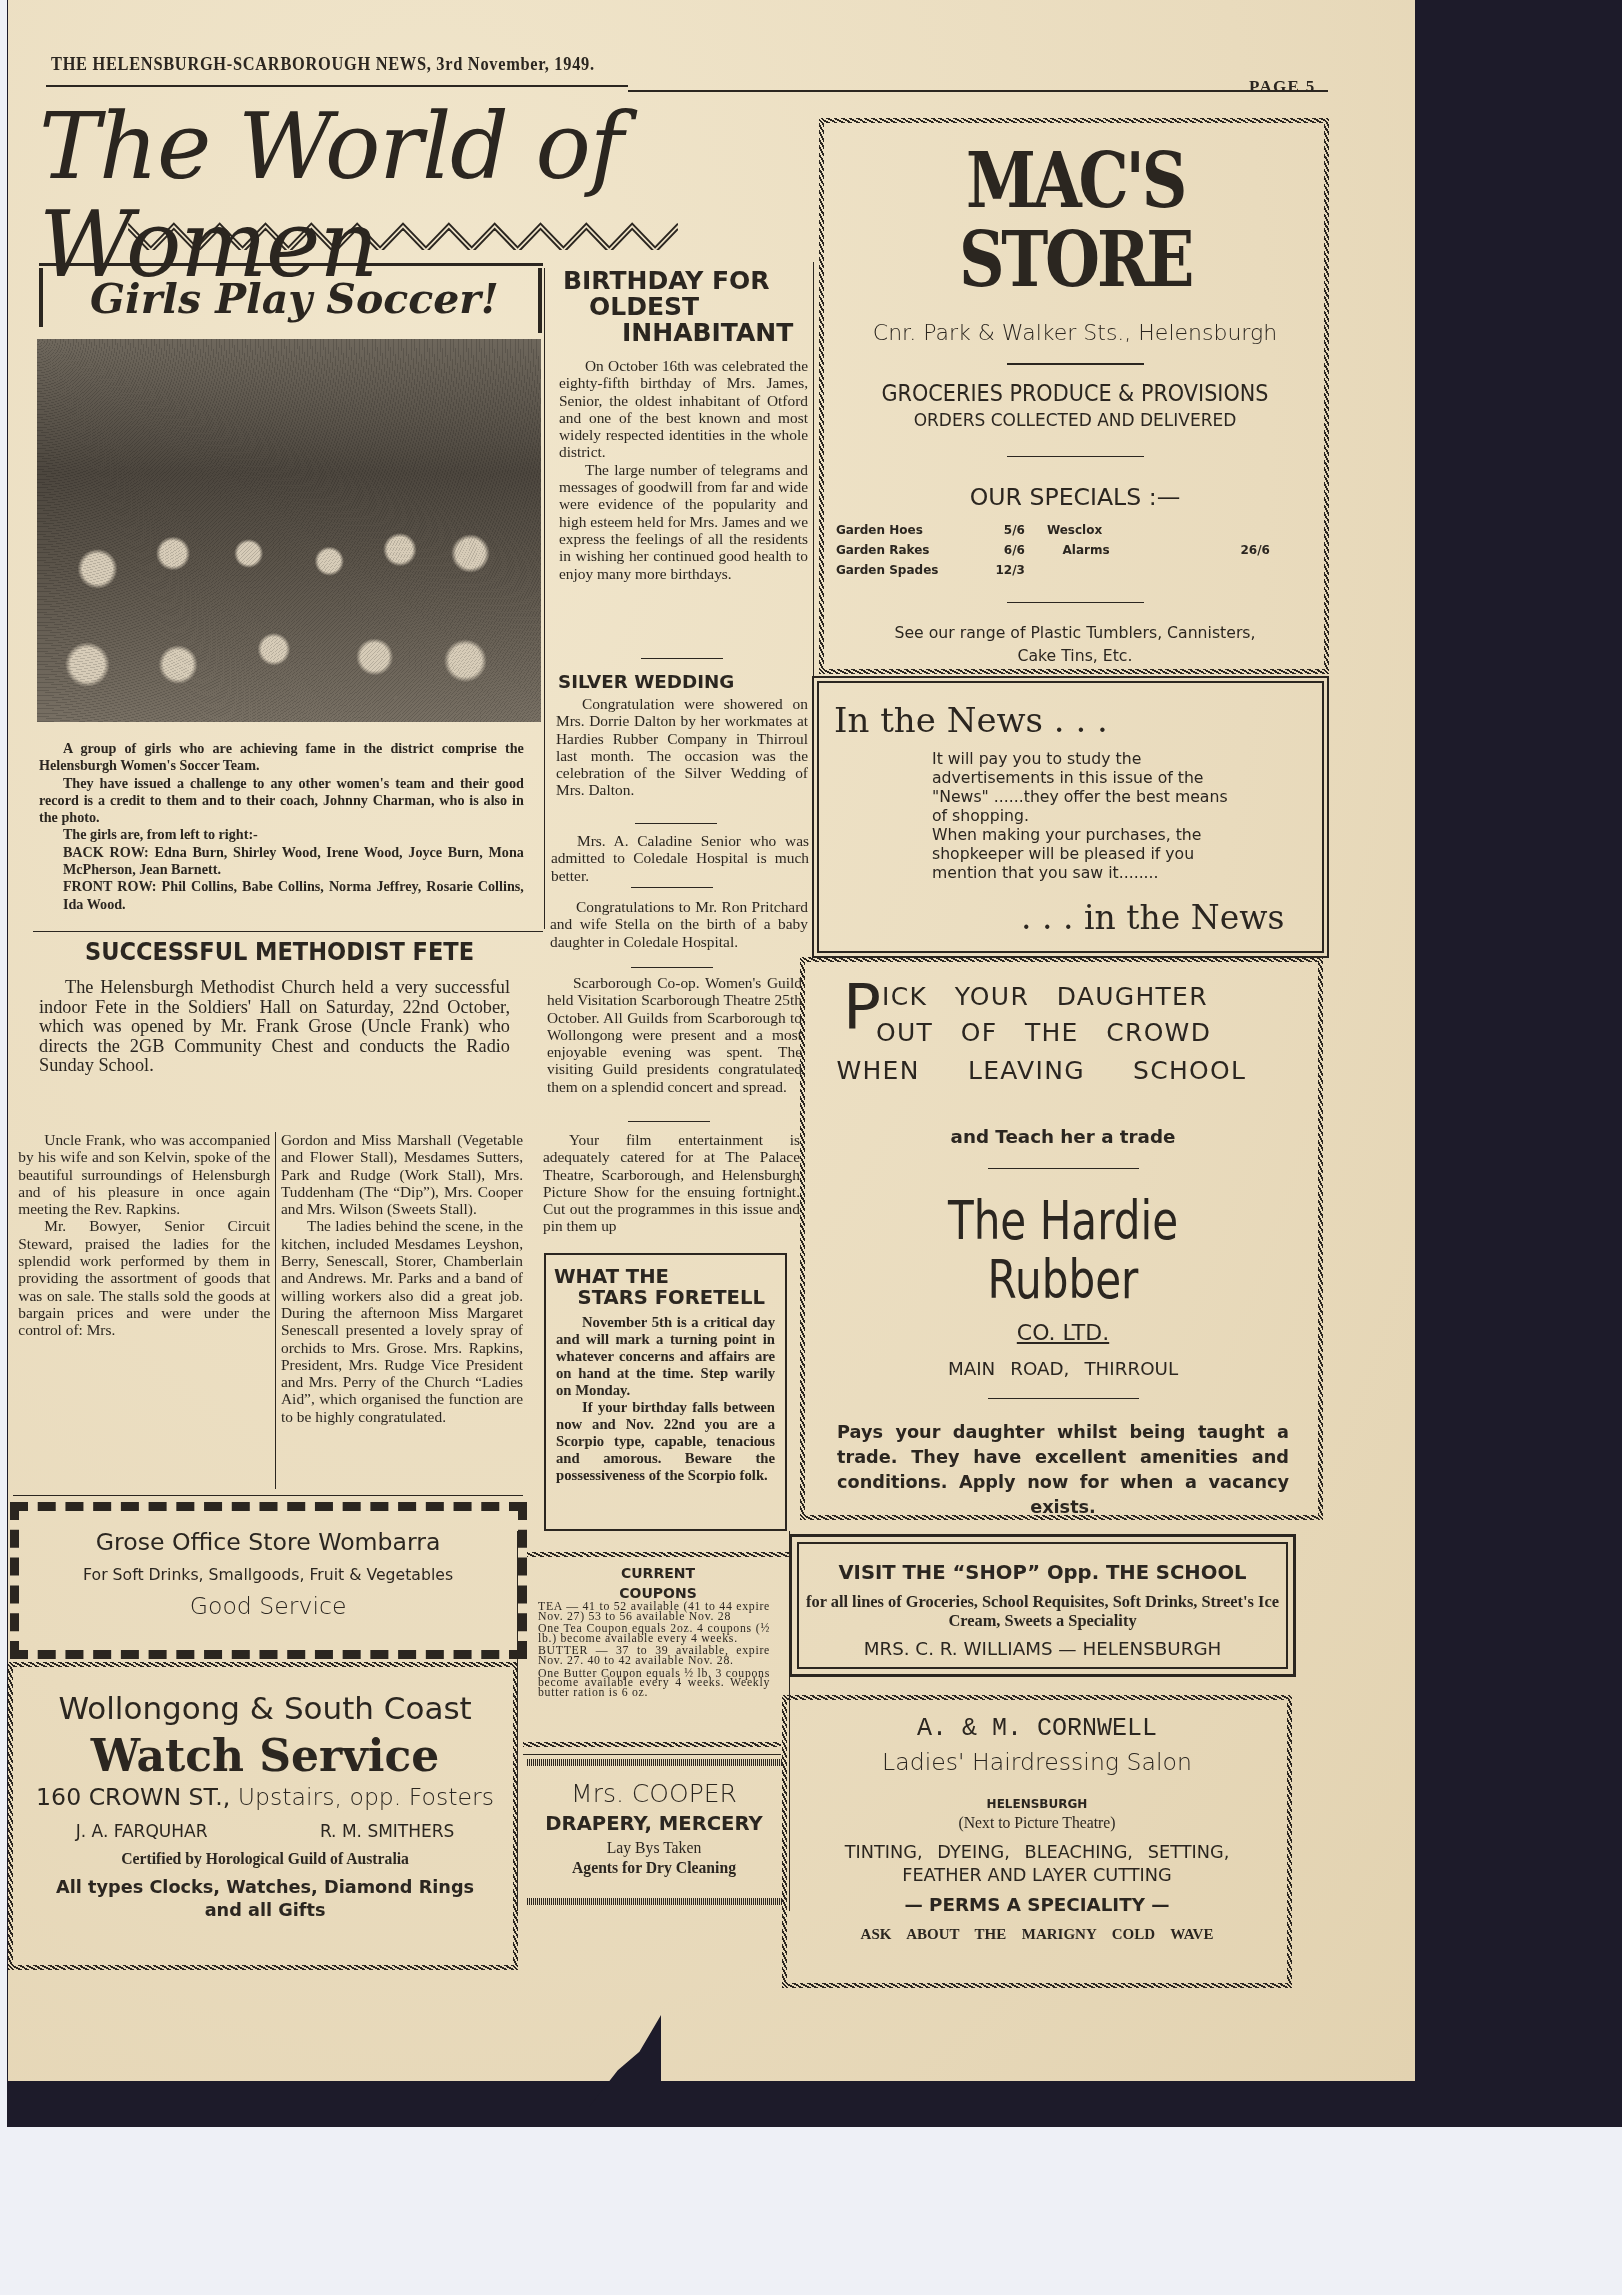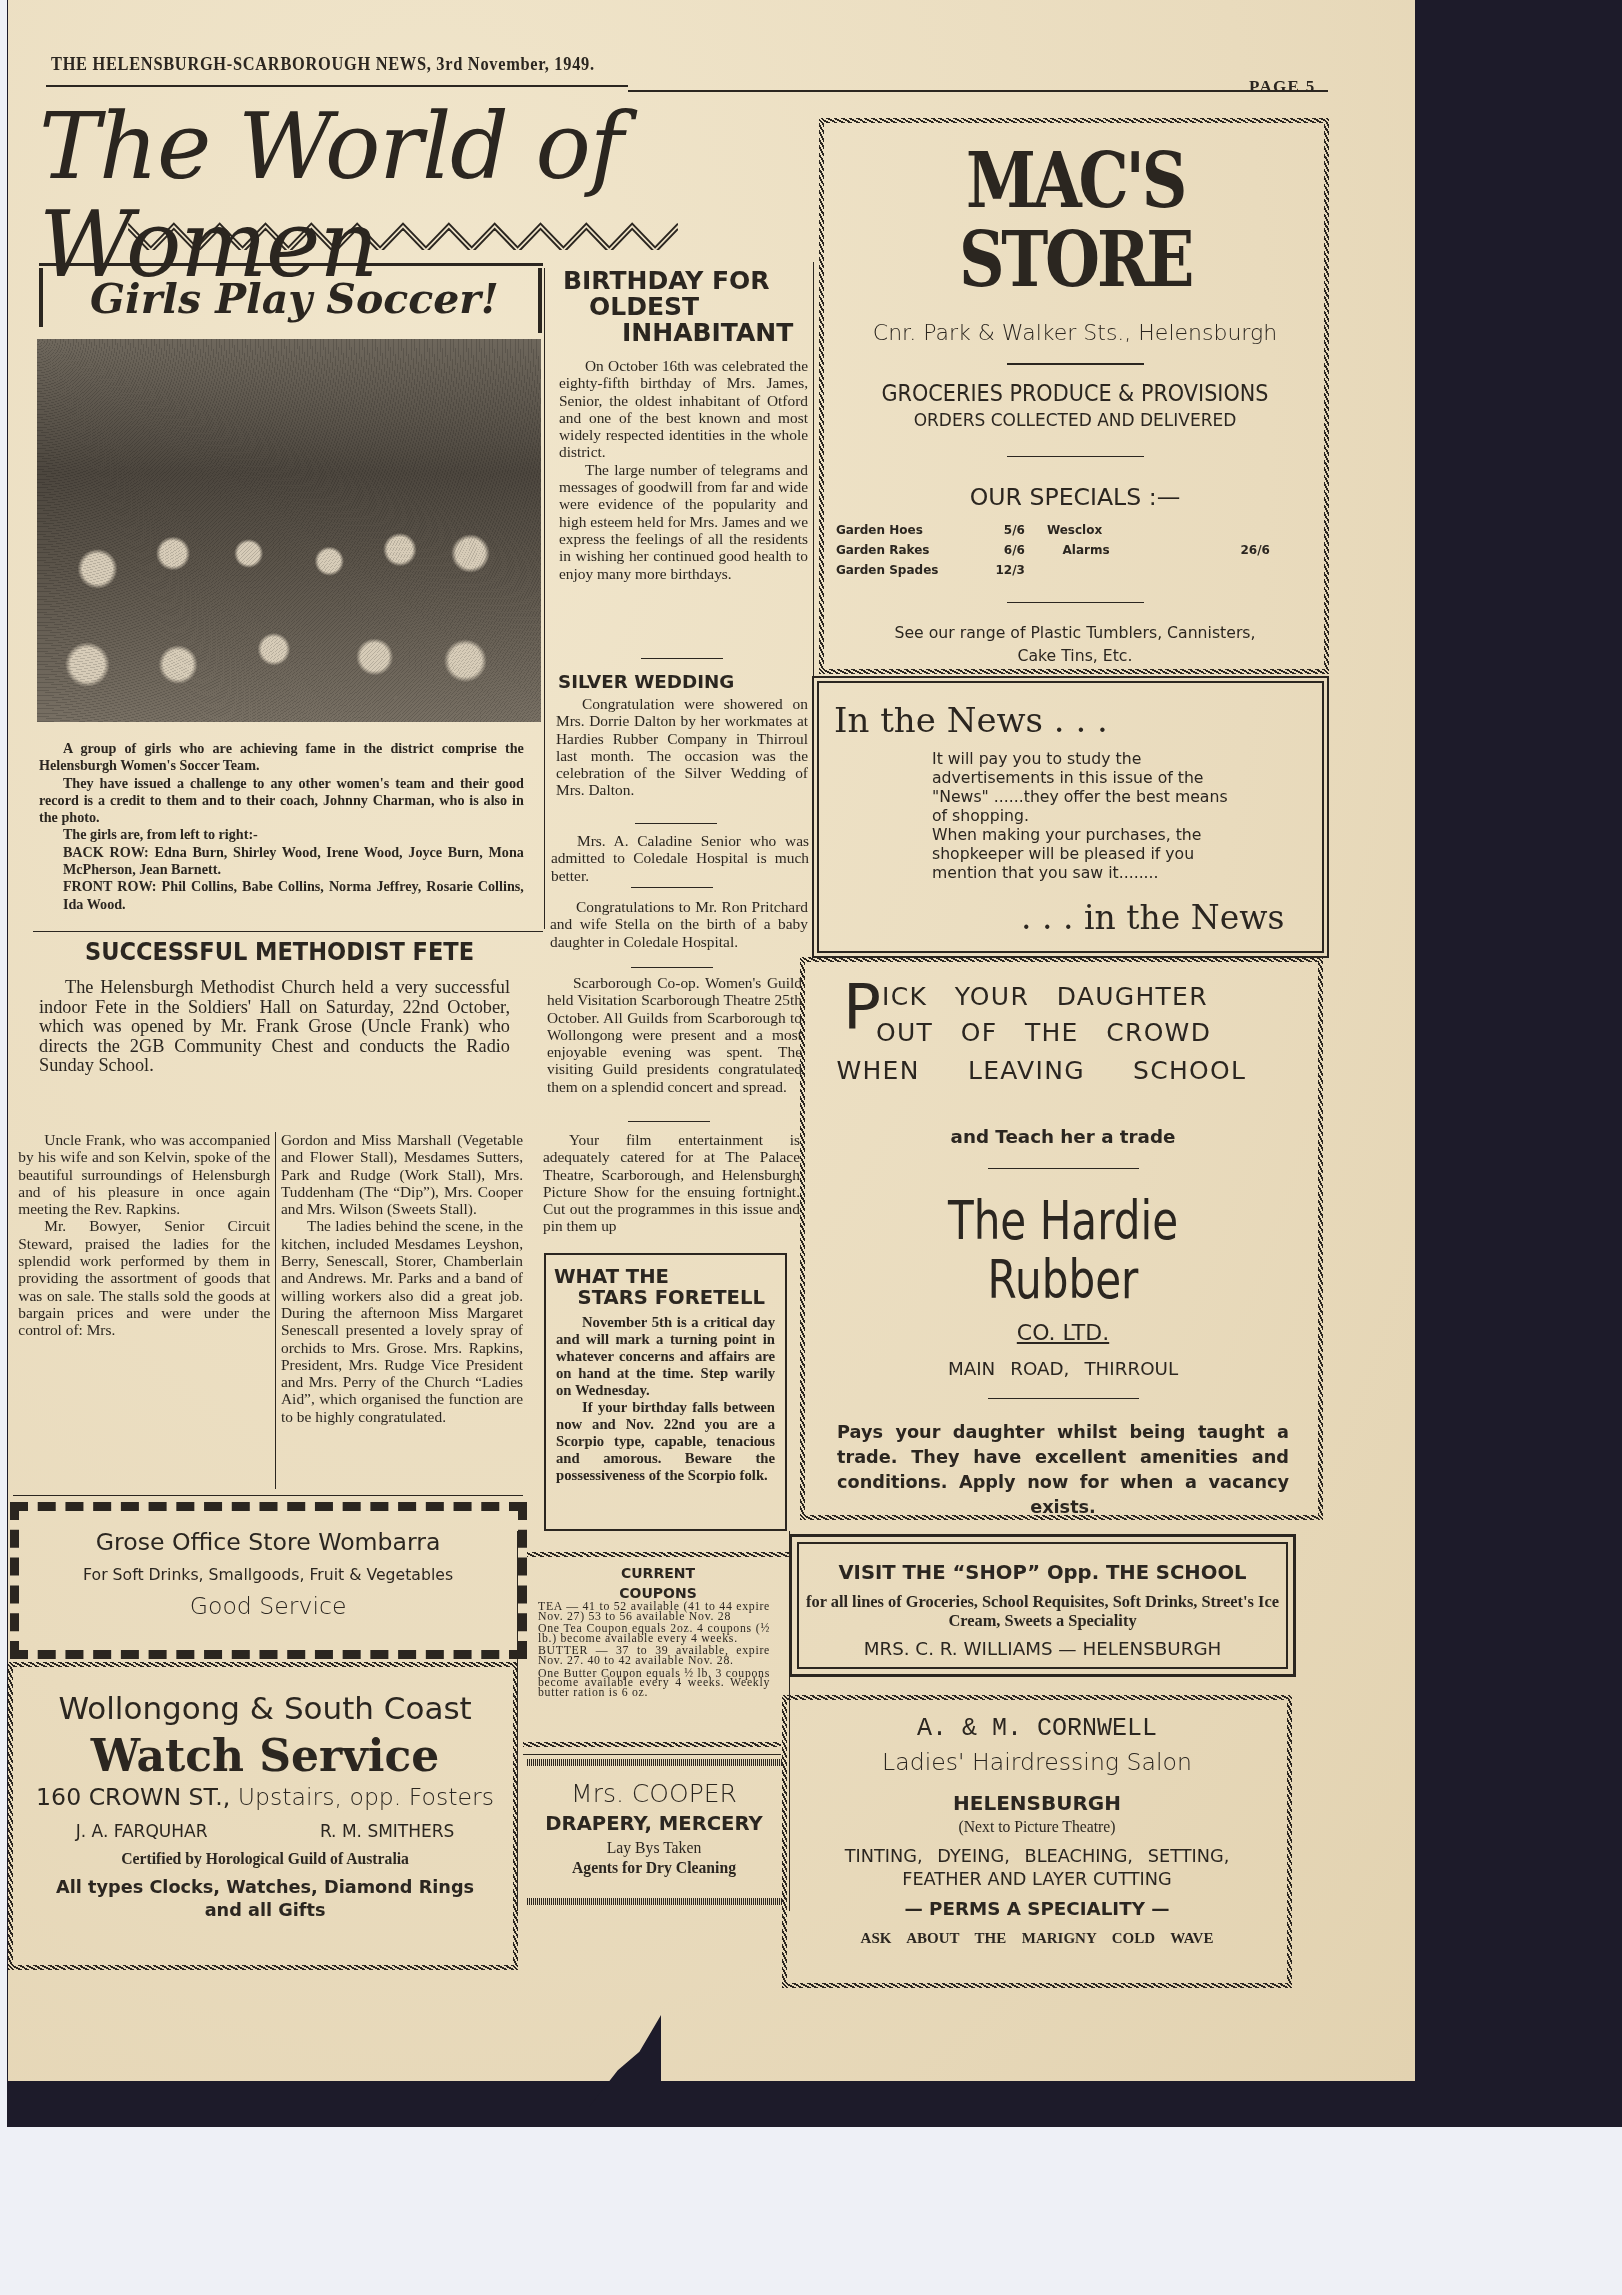--- a/index.html
+++ b/index.html
@@ -125,21 +125,21 @@
 <div class="abs col" style="left:543px;top:1131px;width:257px;">
   <p>Your film entertainment is adequately catered for at The Palace Theatre, Scarborough, and Helensburgh Picture Show for the ensuing fortnight. Cut out the programmes in this issue and pin them up</p>
 </div>
 
 <div class="boxed" style="left:544px;top:1253px;width:243px;height:278px;border-width:2.6px;"></div>
 <div class="abs head-sans" style="left:554px;top:1266px;font-size:19.6px;line-height:21px;">
   <div>WHAT THE</div>
   <div style="padding-left:23.6px;">STARS FORETELL</div>
 </div>
 <div class="abs col" style="left:556px;top:1314px;width:219px;font-weight:bold;font-size:14.7px;line-height:17px;">
-  <p>November 5th is a critical day and will mark a turning point in whatever concerns and affairs are on hand at the time. Step warily on Wednesday.</p>
+  <p>November 5th is a critical day and will mark a turning point in whatever concerns and affairs are on hand at the time. Step warily on Monday.</p>
   <p>If your birthday falls between now and Nov. 22nd you are a Scorpio type, capable, tenacious and amorous. Beware the possessiveness of the Scorpio folk.</p>
 </div>
 
 <div class="wavy" style="left:527px;top:1544px;width:262px;height:13px;border-width:0 0 5.9px 0;"></div>
 <div class="abs head-sans center" style="left:527px;top:1564px;width:262px;font-size:14px;line-height:19.6px;">
   <div>CURRENT</div>
   <div>COUPONS</div>
 </div>
 <div class="abs col" style="left:538px;top:1602px;width:232px;font-size:11.8px;line-height:9.8px;letter-spacing:0.7px;">
   <p class="noind" style="margin-bottom:2.6px;">TEA — 41 to 52 available (41 to 44 expire Nov. 27) 53 to 56 available Nov. 28</p>
@@ -242,20 +242,20 @@
 <div class="abs center" style="left:802px;top:1561px;width:481px;">
   <div class="head-sans" style="font-size:19.6px;">VISIT THE “SHOP” Opp. THE SCHOOL</div>
   <div style="font-size:16.4px;font-weight:bold;line-height:19.6px;margin-top:7.9px;">for all lines of Groceries, School Requisites, Soft Drinks, Street's Ice Cream, Sweets a Speciality</div>
   <div style="font-family:'DejaVu Sans',sans-serif;font-size:18.3px;margin-top:6.5px;">MRS. C. R. WILLIAMS — HELENSBURGH</div>
 </div>
 
 <div class="wavy" style="left:782px;top:1695px;width:510px;height:293px;"></div>
 <div class="abs center" style="left:795px;top:1714px;width:484px;">
   <div style="font-family:Liberation Mono, monospace;font-size:25px;">A. &amp; M. CORNWELL</div>
   <div style="font-family:'DejaVu Sans',sans-serif;font-weight:200;font-size:23.6px;margin-top:5.2px;">Ladies' Hairdressing Salon</div>
-  <div class="head-sans" style="font-size:20px;margin-top:15px;">HELENSBURGH</div>
+  <div class="head-sans" style="font-size:12px;margin-top:21px;">HELENSBURGH</div>
   <div style="font-size:15.7px;margin-top:2.6px;">(Next to Picture Theatre)</div>
   <div style="font-family:'DejaVu Sans',sans-serif;font-size:17.7px;margin-top:10.5px;word-spacing:9.2px;">TINTING, DYEING, BLEACHING, SETTING,</div>
   <div style="font-family:'DejaVu Sans',sans-serif;font-size:17.7px;margin-top:2.6px;">FEATHER AND LAYER CUTTING</div>
   <div class="head-sans" style="font-size:18.3px;margin-top:9.2px;">— PERMS A SPECIALITY —</div>
   <div style="font-size:15px;font-weight:bold;margin-top:10.5px;word-spacing:11.8px;">ASK ABOUT THE MARIGNY COLD WAVE</div>
 </div>
 
 
 </body></html>

